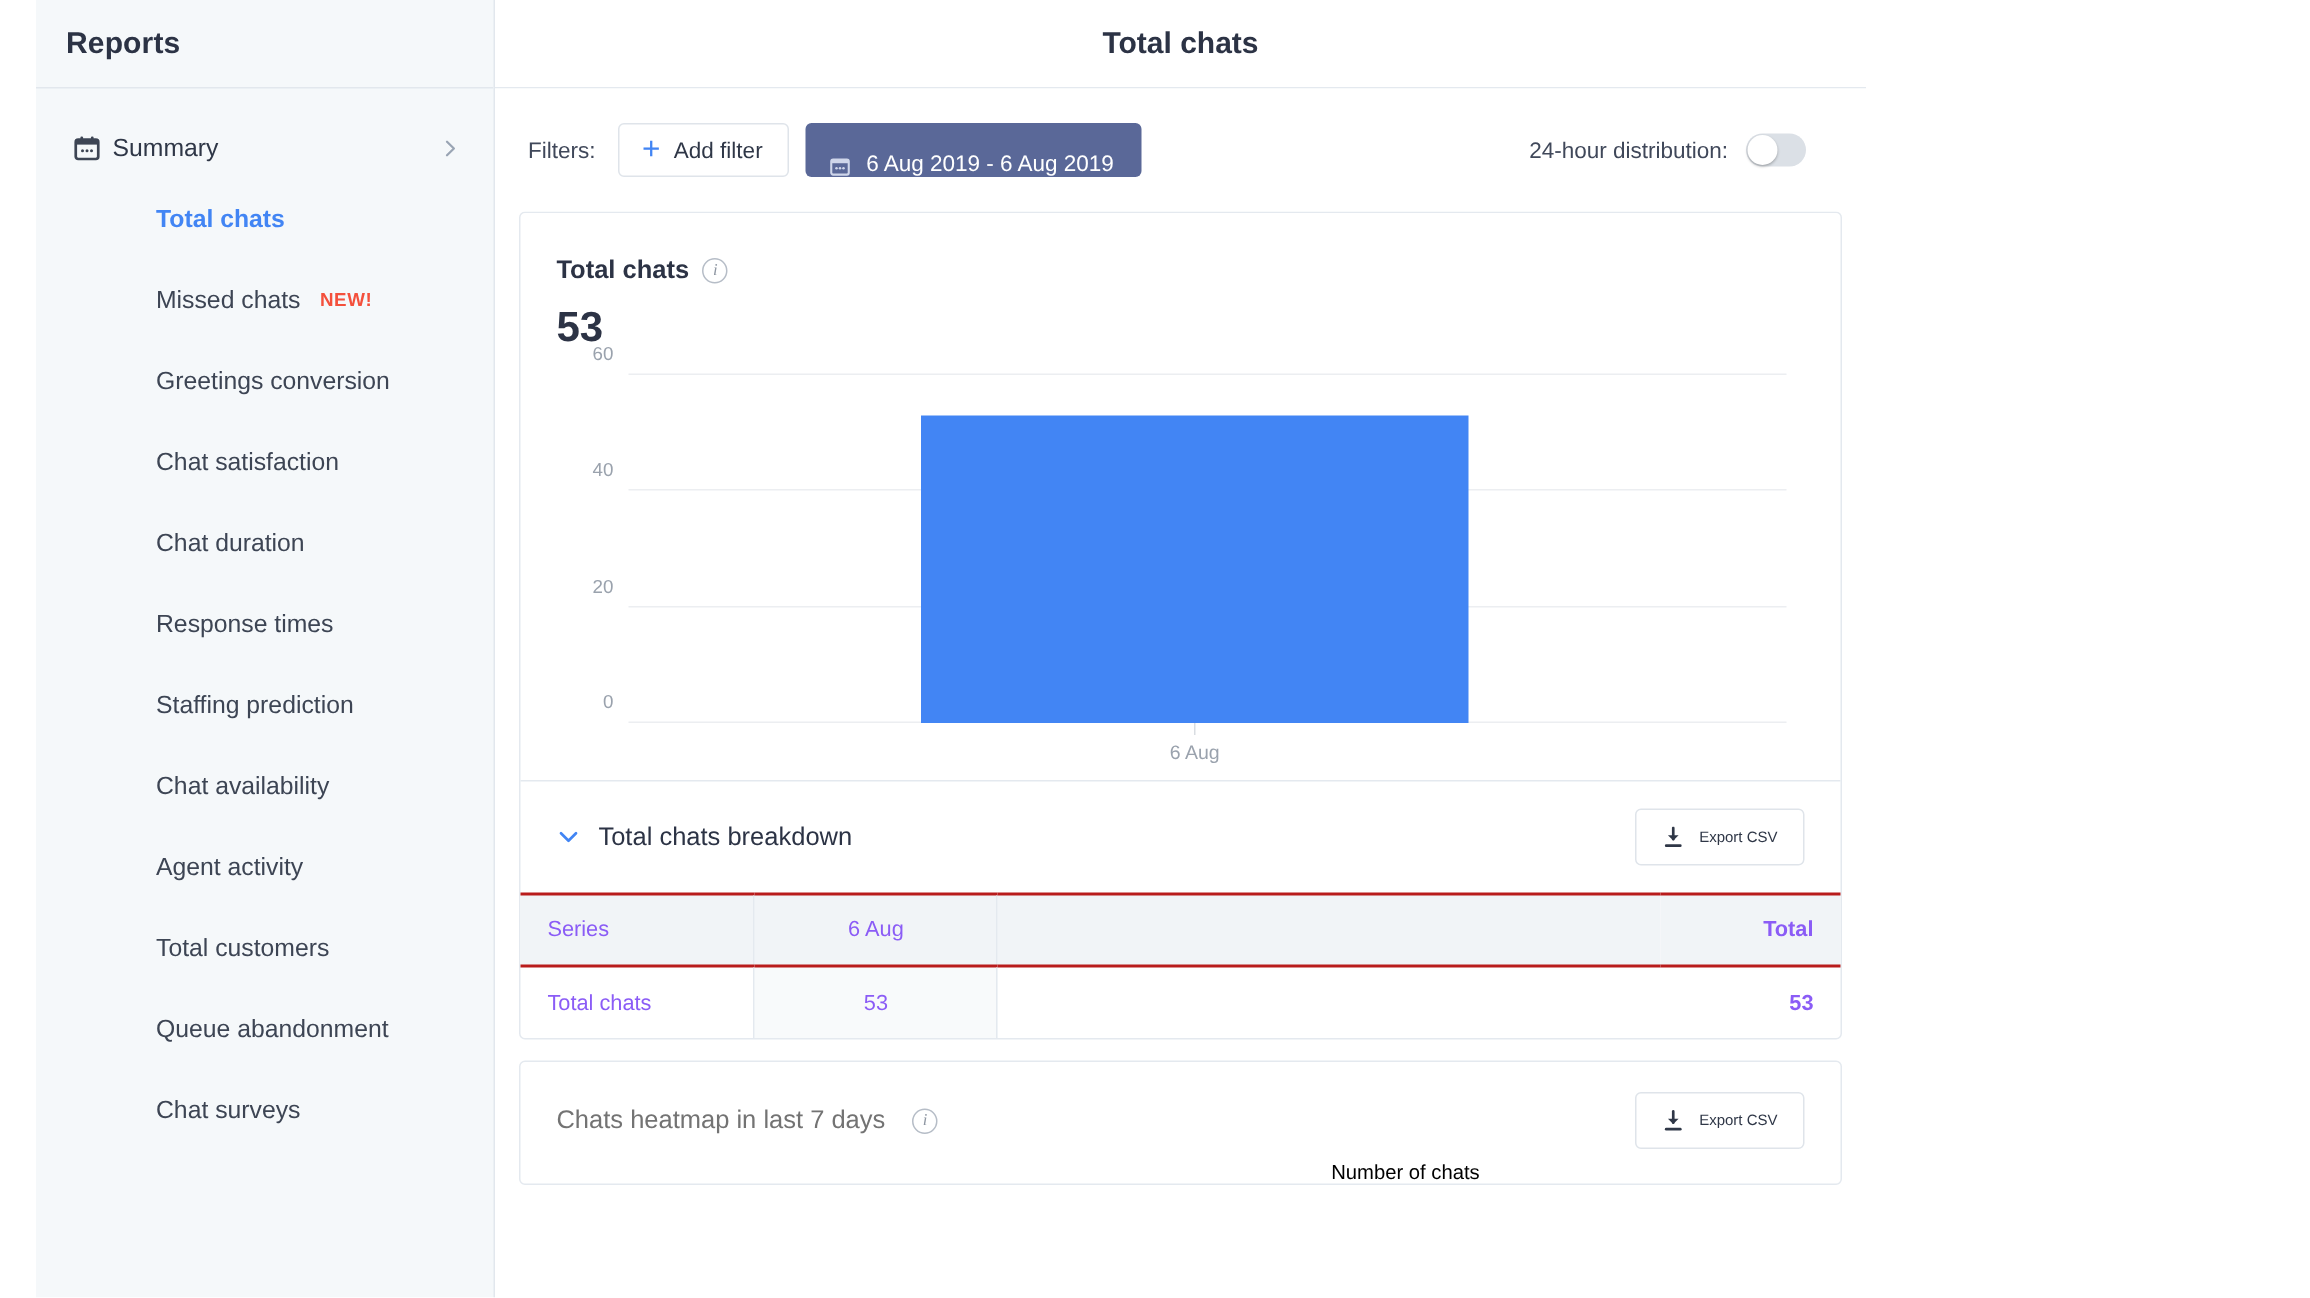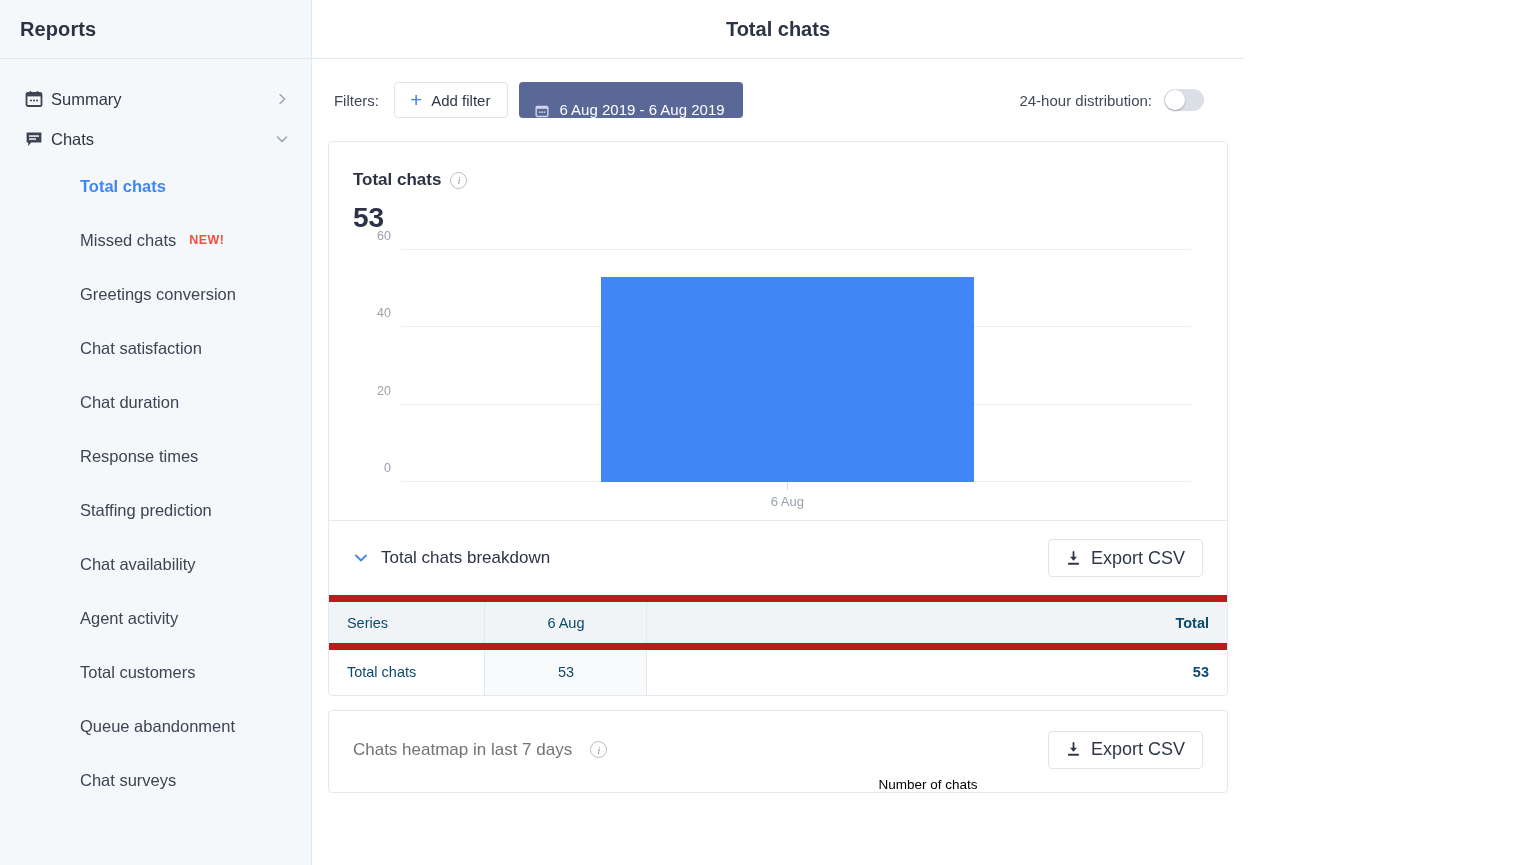--- a/index.html
+++ b/index.html
@@ -3,21 +3,21 @@
 <meta charset="utf-8">
 <style>
   * { box-sizing: border-box; margin: 0; padding: 0; }
   html, body {
     width: 1540px; height: 865px;
     overflow: hidden;
     background: #ffffff;
     font-family: "Liberation Sans", sans-serif;
     color: #30384a;
   }
-  #app { display: flex; width: 1244px; height: 865px; }
+  #app { display: flex; width: 1244px; height: 865px; padding-left: 24px; }
 
   
   .sidebar {
     width: 386px; height: 865px;
     background: #f5f8fa;
     border-right: 1px solid #e2e7ed;
     display: flex; flex-direction: column;
     overflow: hidden;
   }
   .sidebar-header {
@@ -125,28 +125,28 @@
     border-top: 1px solid #e4e9ef;
     display: flex; align-items: center;
     padding: 18px 24px 18px 24px;
   }
   .chev-down-blue { color:#4285f4; display:flex; align-items:center; margin-right:12px; cursor:pointer; }
   .breakdown-title { font-size: 17px; color: #2c3345; font-weight: 500; }
   .btn-export {
     margin-left: auto;
     height: 38px; display: flex; align-items: center; gap: 10px;
     border: 1px solid #dfe4ea; border-radius: 4px; background: #fff;
-    padding: 0 17px; font-size: 18px; color: #2f3747; cursor: pointer;
+    padding: 0 17px; font-size: 10px; color: #2f3747; cursor: pointer;
   }
 
   table.bk { width: 100%; border-collapse: collapse; table-layout: fixed; }
   table.bk th, table.bk td {
-    font-size: 14.5px; font-weight: normal; color: #0c4a6e;
+    font-size: 14.5px; font-weight: normal; color: #8b5cf6;
     height: 48px; padding: 0 18px; text-align: left;
-    border-top: 7px solid #b91c1c;
+    border-top: 2px solid #b91c1c;
   }
   table.bk th { background: #f1f4f7; font-weight: normal; }
   table.bk th.c-series, table.bk td.c-series { width: 156px; }
   table.bk th.c-date,  table.bk td.c-date  { width: 162px; text-align: center; border-left:1px solid #e4e9ef; border-right:1px solid #e4e9ef; }
   table.bk td.c-date { background: #f8fafb; }
   table.bk th.c-gap, table.bk td.c-gap { }
   table.bk th.c-total, table.bk td.c-total { width: 120px; text-align: right; font-weight: bold; }
   table.bk th.c-total { font-weight: bold; }
 
   .card-heatmap { margin-top: 14px; }
@@ -181,35 +181,20 @@
           </svg>
         </span>
         <span class="glabel">Summary</span>
         <span class="chev">
           <svg width="14" height="14" viewBox="0 0 14 14">
               <path d="M5 2.5 L9.6 7 L5 11.5" fill="none" stroke="#9aa5b4" stroke-width="1.5" stroke-linecap="round" stroke-linejoin="round"></path>
             </svg>
         </span>
       </div>
 
-      <div class="nav-group">
-        <span class="gicon">
-          <svg width="18" height="18" viewBox="0 0 18 18">
-            <path d="M1.6 2.4 H16.4 V12.4 H6.2 L3.2 16 V12.4 H1.6 Z" fill="#3d4554"></path>
-            <rect x="4" y="5.3" width="10" height="1.5" fill="#f5f8fa"></rect>
-            <rect x="4" y="8.3" width="7" height="1.5" fill="#f5f8fa"></rect>
-          </svg>
-        </span>
-        <span class="glabel">Chats</span>
-        <span class="chev">
-          <svg width="14" height="14" viewBox="0 0 14 14">
-              <path d="M2.5 5 L7 9.6 L11.5 5" fill="none" stroke="#9aa5b4" stroke-width="1.5" stroke-linecap="round" stroke-linejoin="round"></path>
-            </svg>
-        </span>
-      </div>
 
       <div class="nav-sub active">
         <span class="slabel">Total chats</span>
       </div>
       <div class="nav-sub">
         <span class="slabel">Missed chats</span>
         <span class="badge-new">NEW!</span>
       </div>
       <div class="nav-sub">
         <span class="slabel">Greetings conversion</span>

